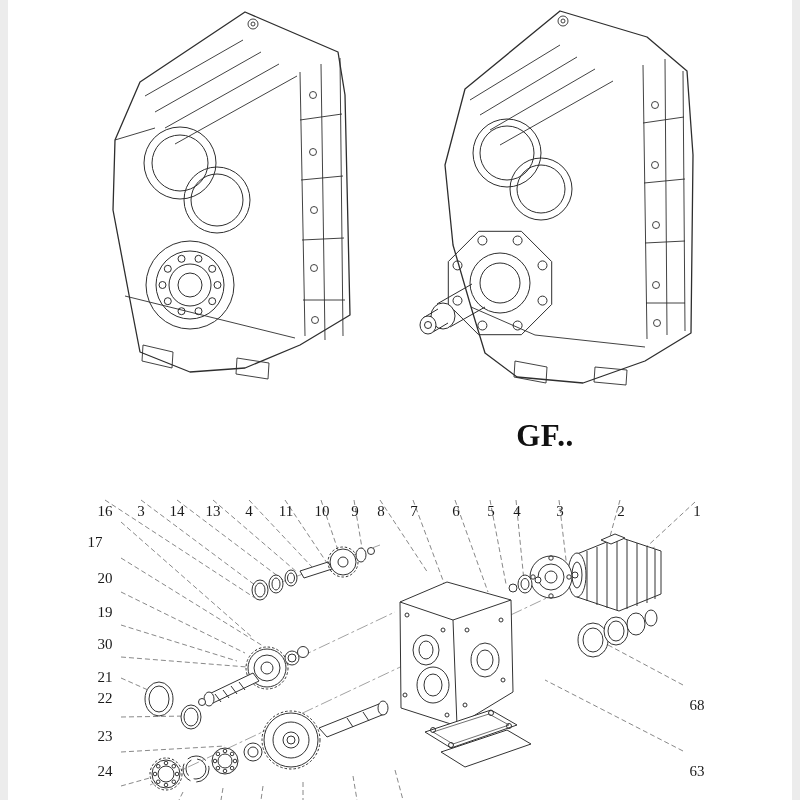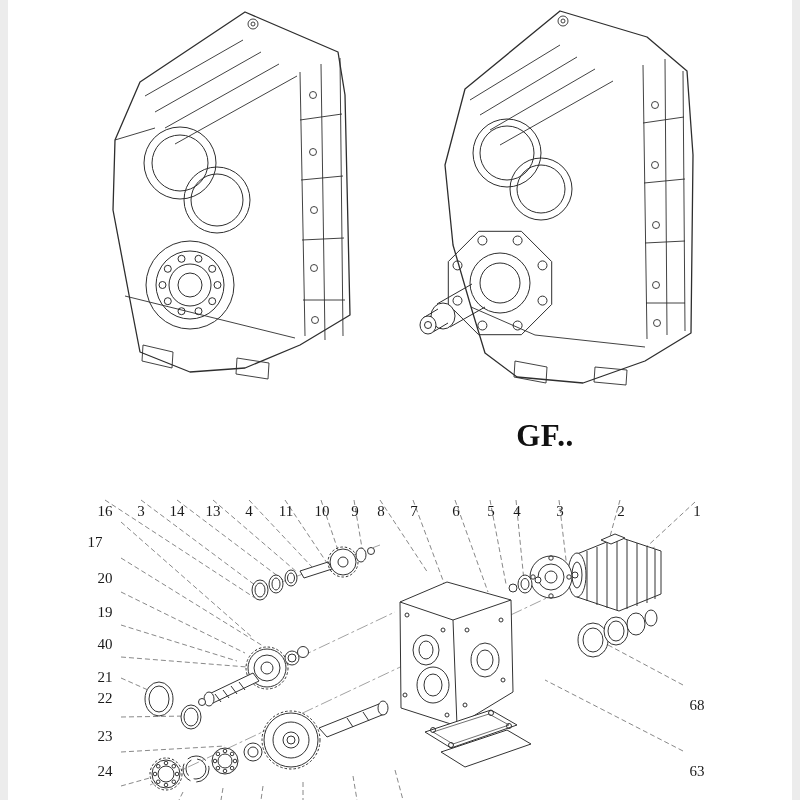--- a/index.html
+++ b/index.html
@@ -341,21 +341,21 @@
   <span class="callout" style="left:456px;top:491px">6</span>
   <span class="callout" style="left:491px;top:491px">5</span>
   <span class="callout" style="left:517px;top:491px">4</span>
   <span class="callout" style="left:560px;top:491px">3</span>
   <span class="callout" style="left:621px;top:491px">2</span>
   <span class="callout" style="left:697px;top:491px">1</span>
 
   <span class="callout" style="left:95px;top:522px">17</span>
   <span class="callout" style="left:105px;top:558px">20</span>
   <span class="callout" style="left:105px;top:592px">19</span>
-  <span class="callout" style="left:105px;top:624px">40</span>
+  <span class="callout" style="left:105px;top:624px">30</span>
   <span class="callout" style="left:105px;top:657px">21</span>
   <span class="callout" style="left:105px;top:678px">22</span>
   <span class="callout" style="left:105px;top:716px">23</span>
   <span class="callout" style="left:105px;top:751px">24</span>
   <span class="callout" style="left:105px;top:786px">25</span>
 
   <span class="callout" style="left:697px;top:685px">68</span>
   <span class="callout" style="left:697px;top:751px">63</span>
 </div>
 

